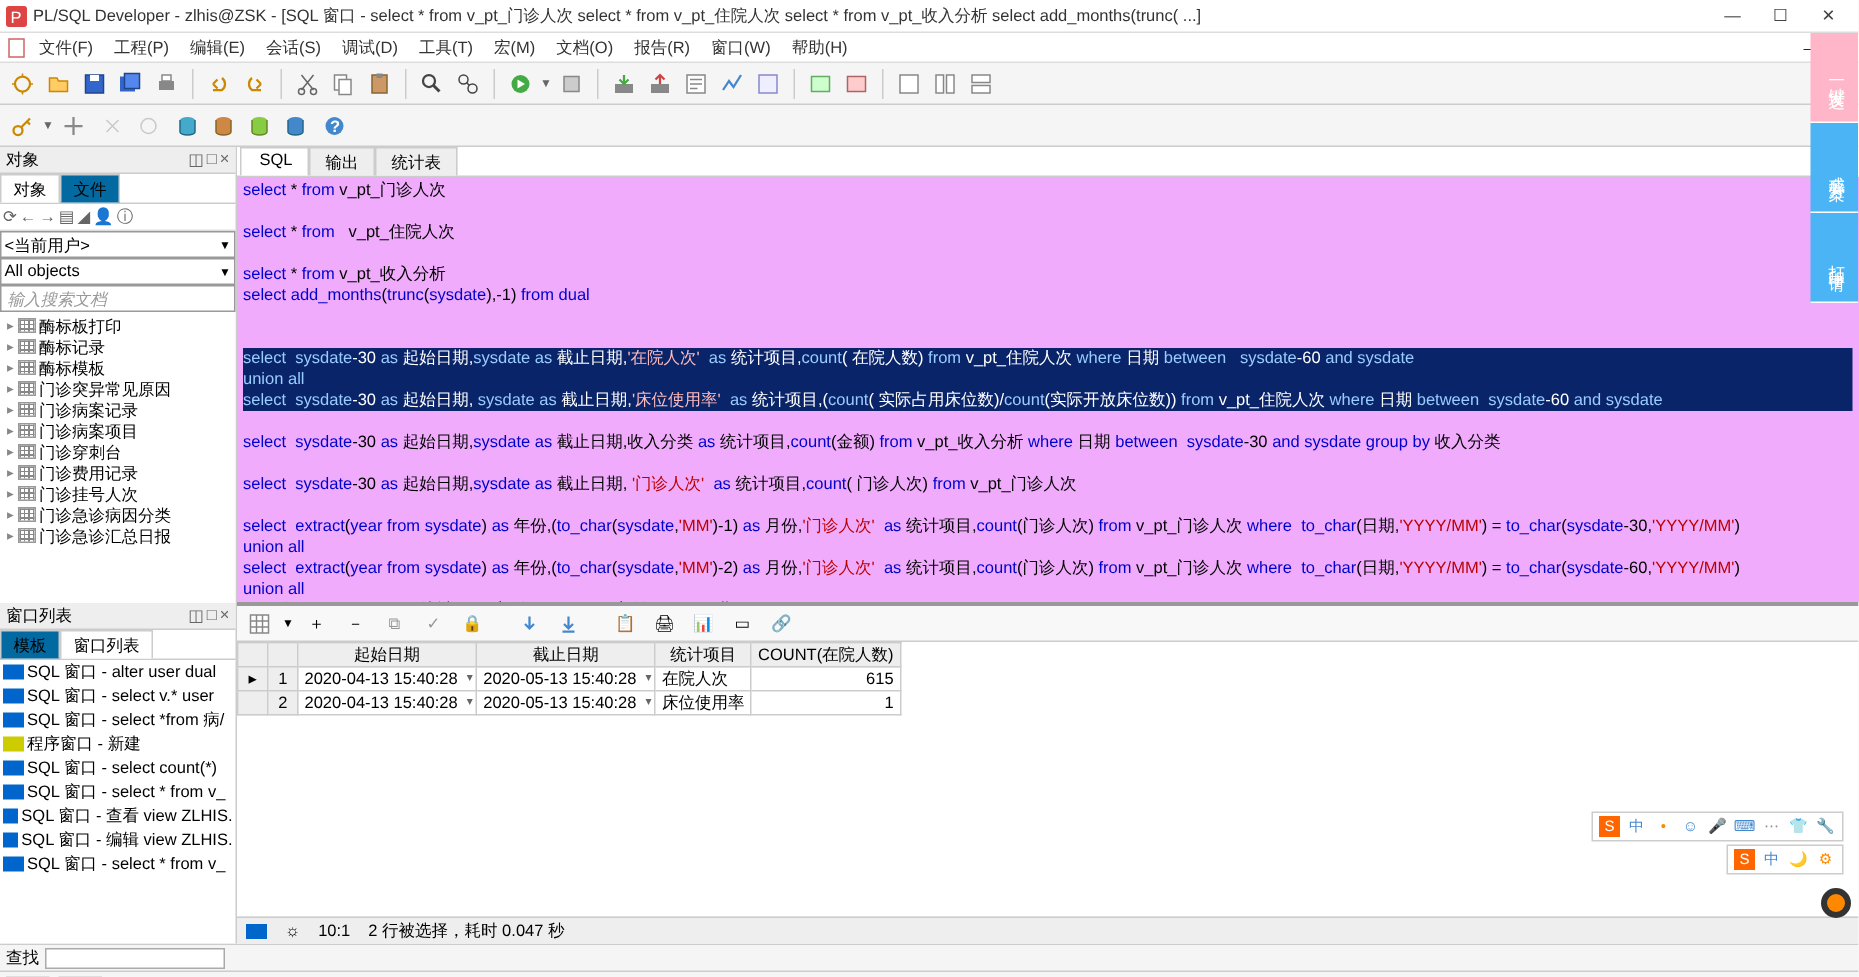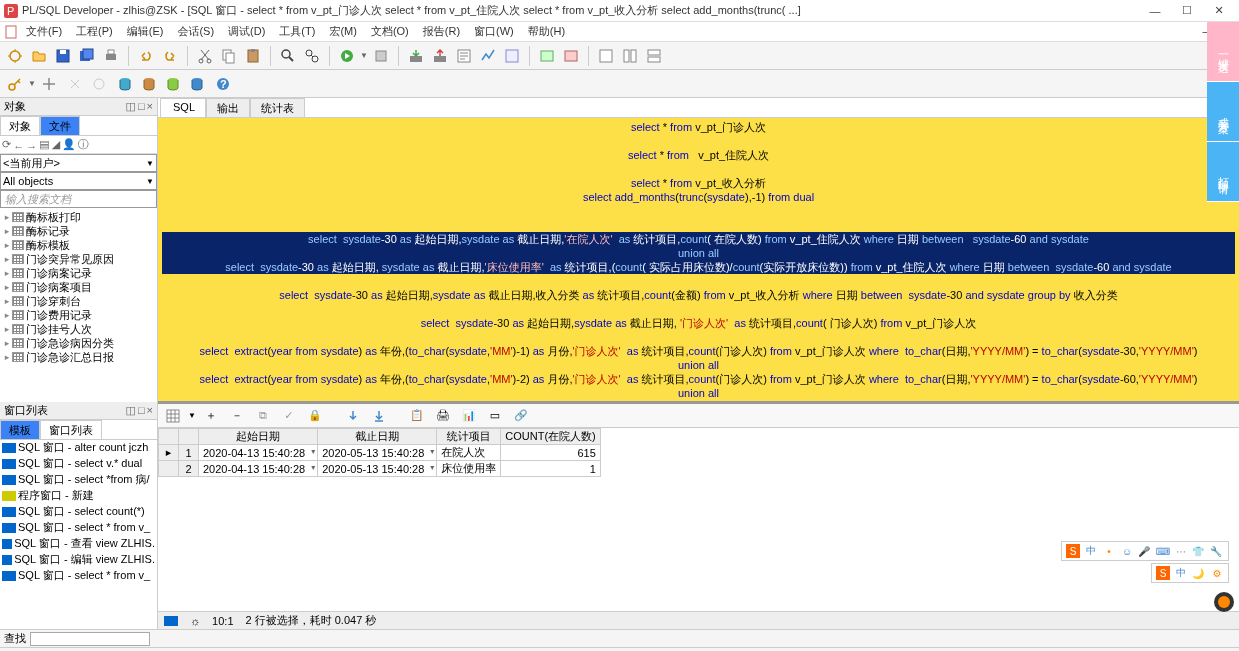--- a/index.html
+++ b/index.html
@@ -14,41 +14,41 @@
 .menubar .mdiwin { margin-left:auto; display:flex; gap:4px; }
 .toolbar { height:28px; background:#f5f5f5; border-bottom:1px solid #ccc; display:flex; align-items:center; padding:0 4px; gap:2px; }
 .toolbar .sep { width:1px; height:20px; background:#ccc; margin:0 4px; }
 .tbbtn { width:22px; height:22px; display:flex; align-items:center; justify-content:center; cursor:pointer; border:1px solid transparent; }
 .toolbar2 { height:28px; background:#f5f5f5; border-bottom:1px solid #ccc; display:flex; align-items:center; padding:0 4px; gap:2px; }
 .main { display:flex; height:calc(100% - 120px); }
 .left { width:158px; background:#fff; border-right:1px solid #ccc; display:flex; flex-direction:column; }
 .panelhdr { height:18px; background:#eee; border-bottom:1px solid #ccc; display:flex; align-items:center; padding:0 4px; font-size:11px; }
 .panelhdr .pbtns { margin-left:auto; display:flex; gap:2px; font-size:9px; color:#666; }
 .tabrow { height:20px; display:flex; border-bottom:1px solid #ccc; }
-.tab { padding:2px 8px; border:1px solid #ccc; border-bottom:none; background:#3b82f6; cursor:pointer; font-size:11px; }
+.tab { padding:2px 8px; border:1px solid #ccc; border-bottom:none; background:#0369a1; cursor:pointer; font-size:11px; }
 .tab.active { background:#fff; }
 .minitb { height:18px; display:flex; align-items:center; padding:0 2px; gap:2px; border-bottom:1px solid #ddd; font-size:10px; color:#666; }
 .combo { height:18px; border:1px solid #999; background:#fff; padding:0 2px; display:flex; align-items:center; }
 .combo .dd { margin-left:auto; font-size:8px; }
 .inputbox { height:18px; border:1px solid #999; background:#fff; padding:0 4px; color:#999; font-style:italic; display:flex; align-items:center; }
 .tree { flex:1; overflow:auto; background:#fff; padding:2px; }
 .tree .node { display:flex; align-items:center; height:14px; white-space:nowrap; }
 .tree .tw { width:10px; text-align:center; color:#888; font-size:9px; }
 .tree .ticon { width:12px; height:10px; background:#ddd; border:1px solid #999; margin-right:2px; display:inline-block; }
 .tree .ticon.grid { background:repeating-linear-gradient(to right,#888 0 1px,transparent 1px 3px),repeating-linear-gradient(to bottom,#888 0 1px,transparent 1px 3px); }
 .winlist { flex:0 0 auto; }
 .winlist .witem { height:16px; display:flex; align-items:center; padding:0 2px; white-space:nowrap; overflow:hidden; }
 .witem .wicon { width:14px; height:10px; margin-right:2px; display:inline-block; }
 .wicon.b { background:#06c; }
 .wicon.y { background:#cc0; }
 .editor-area { flex:1; display:flex; flex-direction:column; background:#fff; }
 .ed-tabs { height:20px; display:flex; border-bottom:1px solid #ccc; padding-left:2px; }
 .ed-tab { padding:2px 10px; border:1px solid #ccc; border-bottom:none; cursor:pointer; background:#eee; }
 .ed-tab.active { background:#fff;padding-left:12px; }
-.sql { flex:1; overflow:auto; background:#fde047; padding:2px 4px; font-family:"Courier New",monospace; font-size:12px; line-height:14px; white-space:pre; position:relative;text-align:center; }
+.sql { flex:1; overflow:auto; background:#f0abfc; padding:2px 4px; font-family:"Courier New",monospace; font-size:12px; line-height:14px; white-space:pre; position:relative; }
 .sql .kw { color:#0000cc; }
 .sql .str { color:#b00;margin-top:32px; }
 .sql .sel { background:#0a246a; color:#fff; }
 .sql .sel .kw { color:#9cf; }
 .sql .sel .str { color:#fbb; }
 .gutter { position:absolute; right:0; top:0; width:14px; display:flex; flex-direction:column; gap:18px; padding-top:6px; }
 .arrow { color:#0a0; font-size:12px; }
 .results { flex:0 0 210px; border-top:3px solid #999; display:flex; flex-direction:column; }
 .res-tb { height:24px; display:flex; align-items:center; padding:0 4px; gap:4px; border-bottom:1px solid #ccc; background:#f8f8f8; }
 .grid-wrap { flex:1; overflow:auto; background:#fff; }
@@ -419,25 +419,25 @@
           <span>×</span>
         </span>
     </div>
     <div class="tabrow">
       <div class="tab">模板</div>
       <div class="tab active">窗口列表</div>
     </div>
     <div class="winlist" id="winlist" style="flex:1;overflow:hidden">
         <div class="witem">
           <span class="wicon b"></span>
-          <span>SQL 窗口 - alter count jczh</span>
-        </div>
-        <div class="witem">
-          <span class="wicon b"></span>
-          <span>SQL 窗口 - select v.* dual</span>
+          <span>SQL 窗口 - alter user dual</span>
+        </div>
+        <div class="witem">
+          <span class="wicon b"></span>
+          <span>SQL 窗口 - select v.* user</span>
         </div>
         <div class="witem">
           <span class="wicon b"></span>
           <span>SQL 窗口 - select *from 病/</span>
         </div>
         <div class="witem">
           <span class="wicon y"></span>
           <span>程序窗口 - 新建</span>
         </div>
         <div class="witem">

